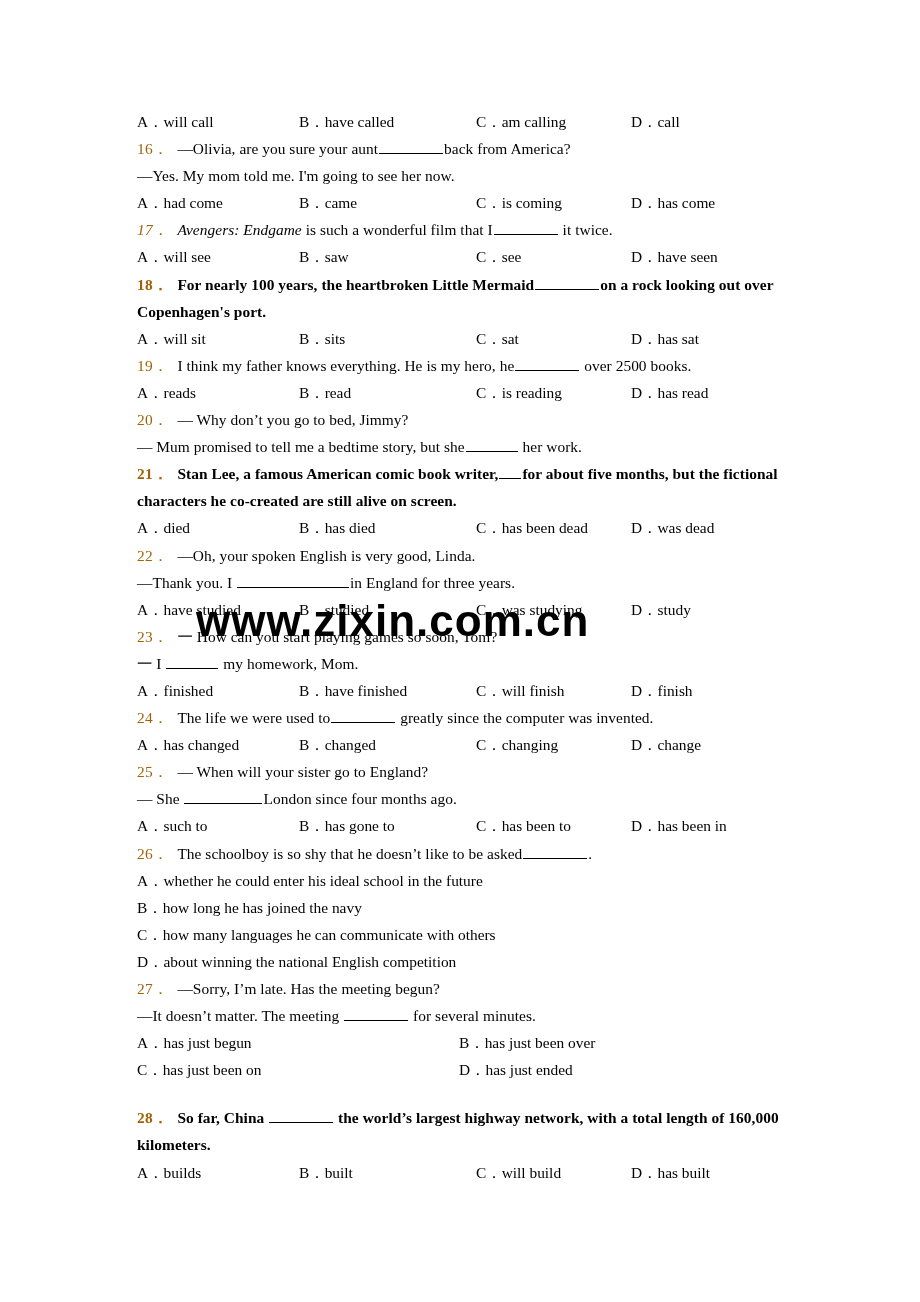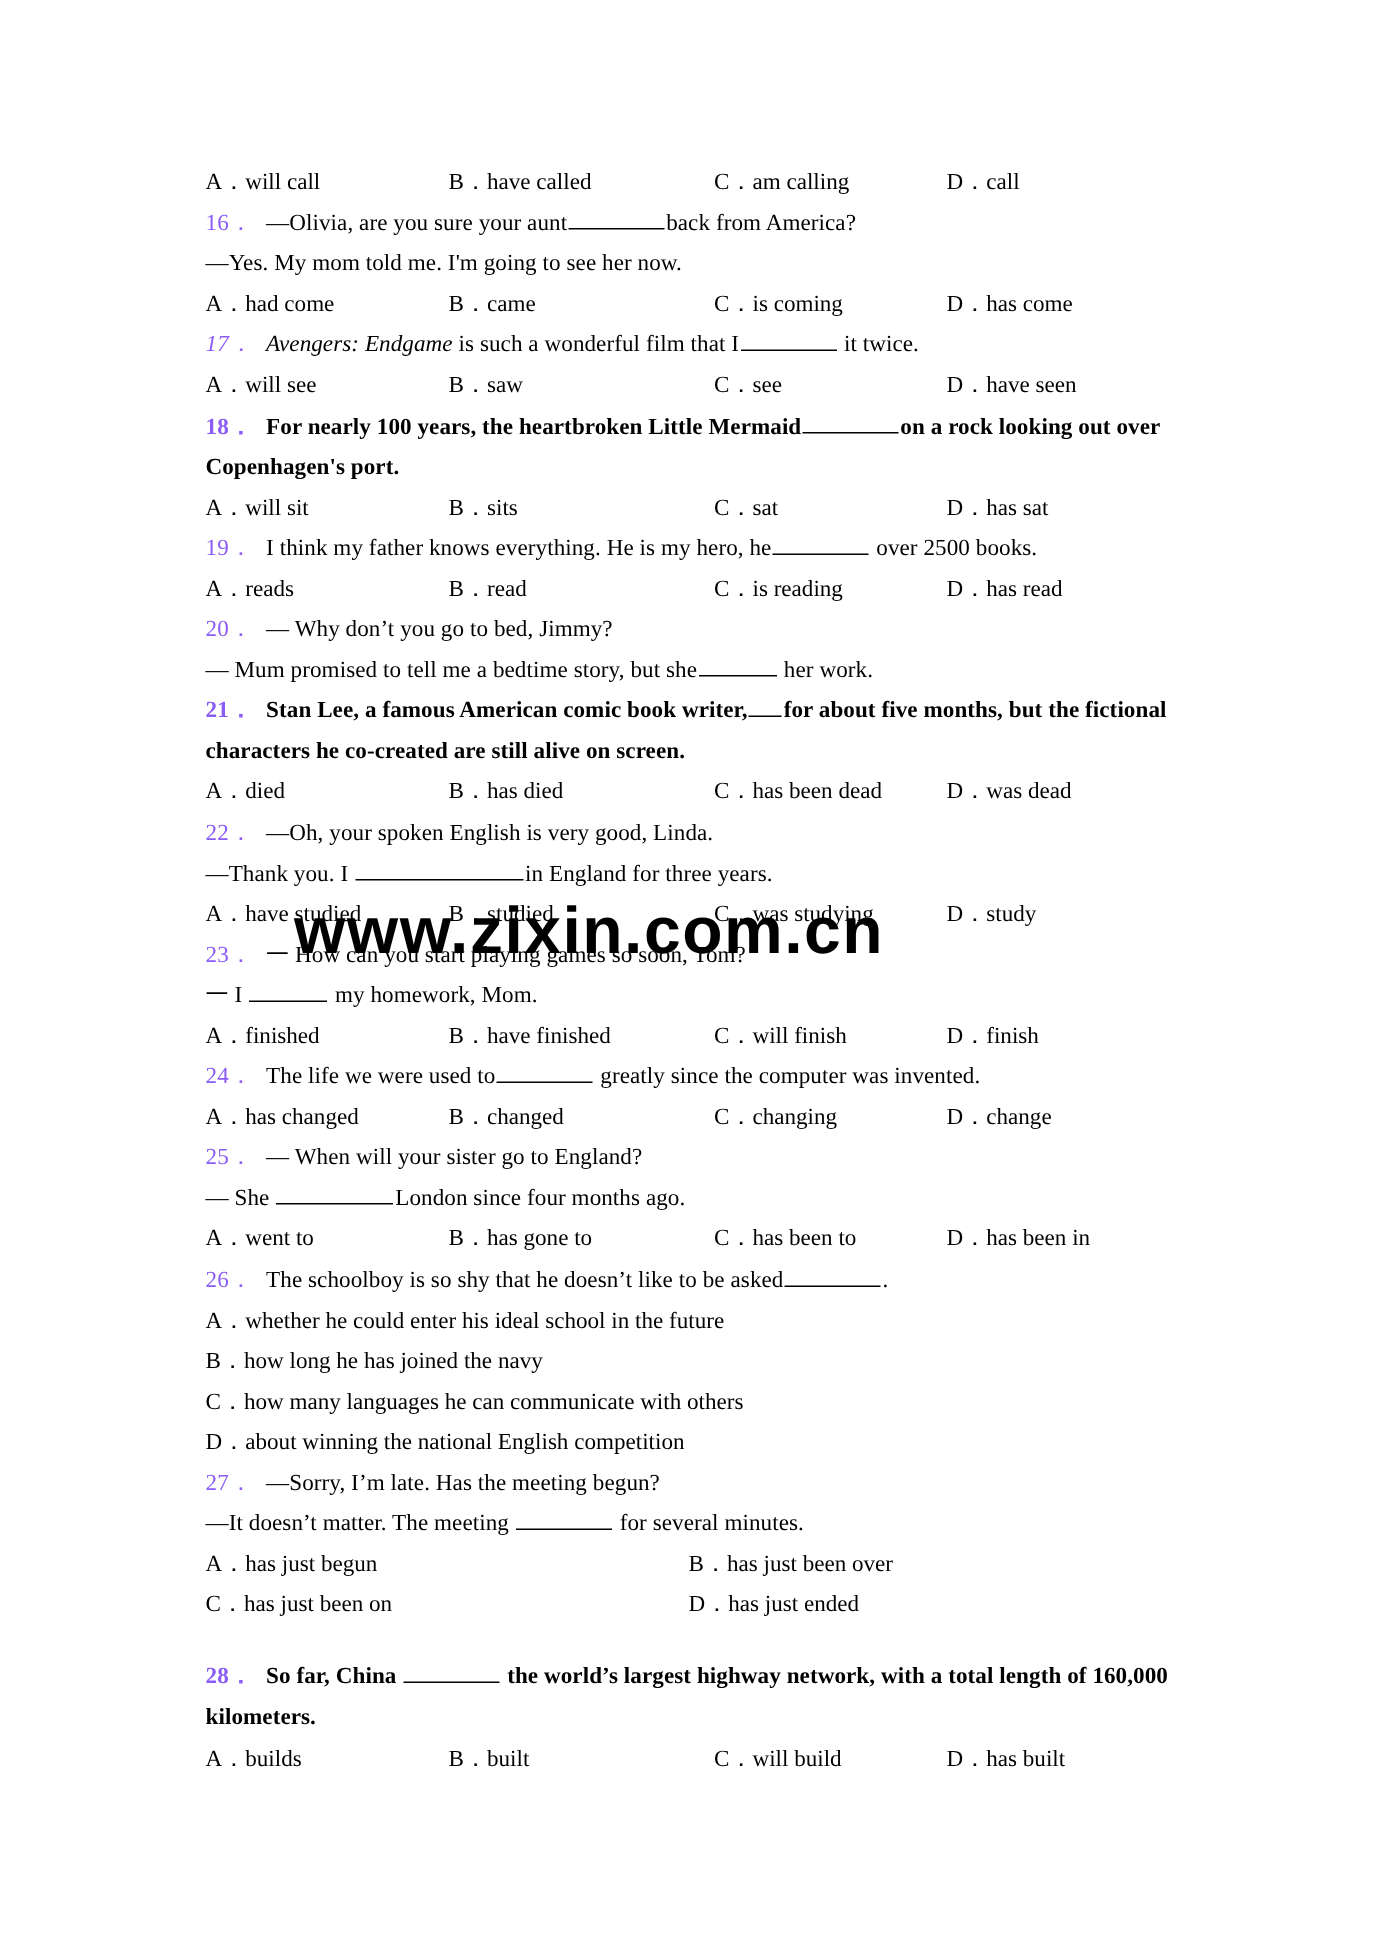--- a/index.html
+++ b/index.html
@@ -47,21 +47,21 @@
     font-size: 15.4px;
     line-height: 27.1px;
     white-space: nowrap;
     letter-spacing: 0.05px;
   }
   .line.wrap {
     white-space: normal;
     font-weight: bold;
   }
   .qnum {
-    color: #8b5cf6;
+    color: #a16207;
     letter-spacing: 0.2px;
   }
   .qnum.ital {
     font-style: italic;
   }
   .ital {
     font-style: italic;
     margin-top: 42px;
   }
   
@@ -159,21 +159,21 @@
     </div>
 
     <div class="line"><span class="qnum">24．</span><span class="sp-after-num"></span><span>The life we were used to</span><span class="blank b-md"></span><span> greatly since the computer was invented.</span></div>
     <div class="opts c4">
       <span class="opt o1">A．has changed</span><span class="opt o2">B．changed</span><span class="opt o3">C．changing</span><span class="opt o4">D．change</span>
     </div>
 
     <div class="line"><span class="qnum">25．</span><span class="sp-after-num"></span><span>— When will your sister go to England?</span></div>
     <div class="line"><span>— She </span><span class="blank b-lg"></span><span>London since four months ago.</span></div>
     <div class="opts c4">
-      <span class="opt o1">A．went to</span><span class="opt o2">B．has gone to</span><span class="opt o3">C．has been to</span><span class="opt o4">D．has been in</span>
+      <span class="opt o1">A．such to</span><span class="opt o2">B．has gone to</span><span class="opt o3">C．has been to</span><span class="opt o4">D．has been in</span>
     </div>
 
     <div class="line"><span class="qnum">26．</span><span class="sp-after-num"></span><span>The schoolboy is so shy that he doesn’t like to be asked</span><span class="blank b-md"></span><span>.</span></div>
     <div class="optline">A．whether he could enter his ideal school in the future</div>
     <div class="optline">B．how long he has joined the navy</div>
     <div class="optline">C．how many languages he can communicate with others</div>
     <div class="optline">D．about winning the national English competition</div>
 
     <div class="line"><span class="qnum">27．</span><span class="sp-after-num"></span><span>—Sorry, I’m late. Has the meeting begun?</span></div>
     <div class="line"><span>—It doesn’t matter. The meeting </span><span class="blank b-md"></span><span> for several minutes.</span></div>

